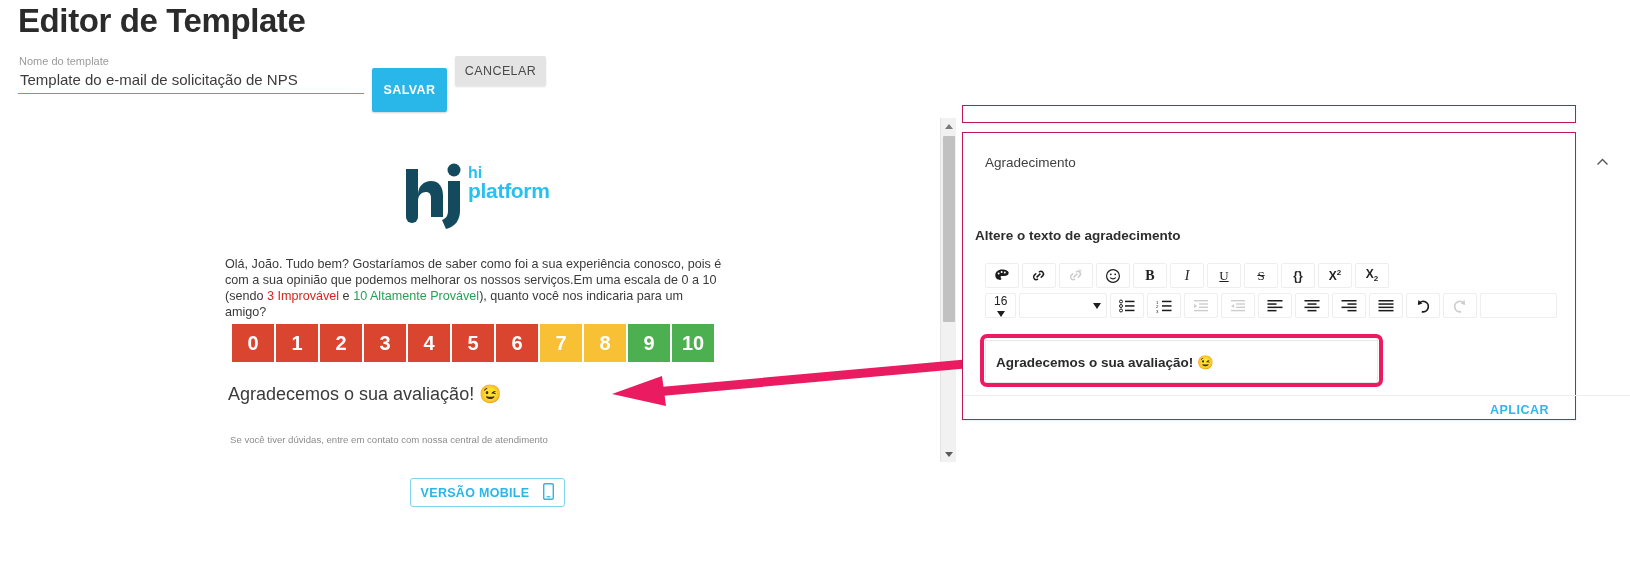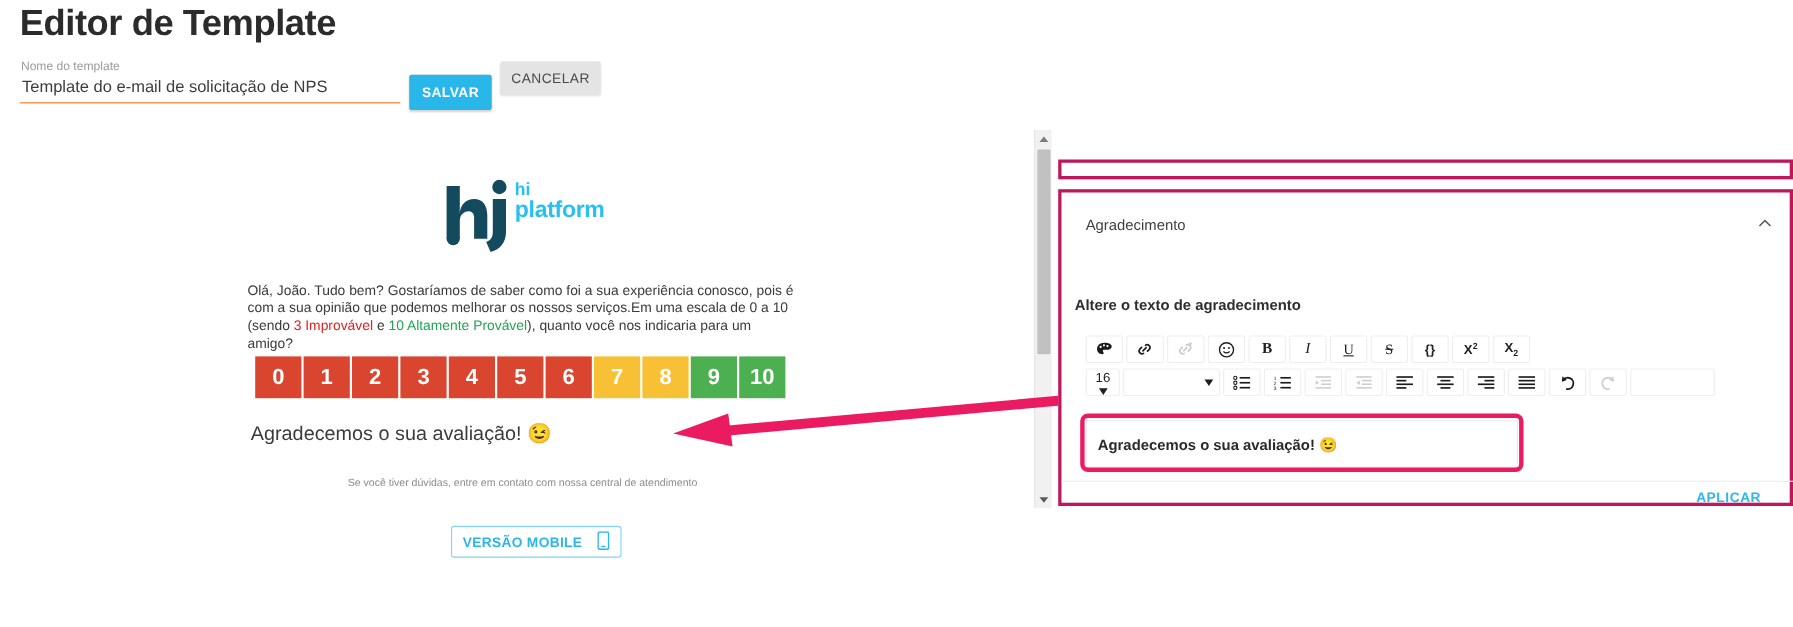--- a/index.html
+++ b/index.html
@@ -44,21 +44,21 @@
     font-size: 15px;
     color: #3c3c3c;
     padding: 0 0 3px 2px;
     outline: none;
   }
   .btn-primary {
     position: absolute;
     left: 372px;
     top: 68px;
     width: 75px;
-    height: 32px;
+    height: 44px;
     background: #29b6e8;
     color: #ffffff;
     border: none;
     border-radius: 2px;
     font-family: "Liberation Sans", sans-serif;
     font-size: 12.5px;
     font-weight: bold;
     letter-spacing: 0.4px;
     cursor: pointer;
     box-shadow: 0 1px 2px rgba(0,0,0,0.18);
@@ -191,21 +191,21 @@
     font-size: 18px;
     color: #3b3b3b;
   }
   #thanks-emoji { font-size: 18px; }
 
   #email-footer {
     position: absolute;
     left: 230px;
     top: 316px;
     width: 490px;
-    text-align: center;
+    text-align: left;
     font-size: 9.6px;
     color: #8c8c8c;
   }
 
   
   #mobile-btn {
     position: absolute;
     left: 410px;
     top: 478px;
     width: 155px;
@@ -239,25 +239,24 @@
   #right-panel {
     position: absolute;
     left: 962px;
     top: 112px;
     width: 668px;
     height: 400px;
   }
   .accordion-card {
     position: absolute;
     left: 0;
-    width: 668px;
+    width: 614px;
     background: #ffffff;
-    border: 3px solid #be185d;
+    border: 1px solid #be185d;
     box-shadow: 0 1px 2px rgba(0,0,0,0.07);
-    margin-top: 40px;
   }
   #card-top-sliver { top: -7px; height: 18px; }
   #card-agradecimento { top: 20px; height: 288px; }
   #card-rodape { top: 330px; height: 72px; }
 
   .accordion-header {
     position: absolute;
     left: 0; top: 0;
     width: 668px;
     height: 58px;

